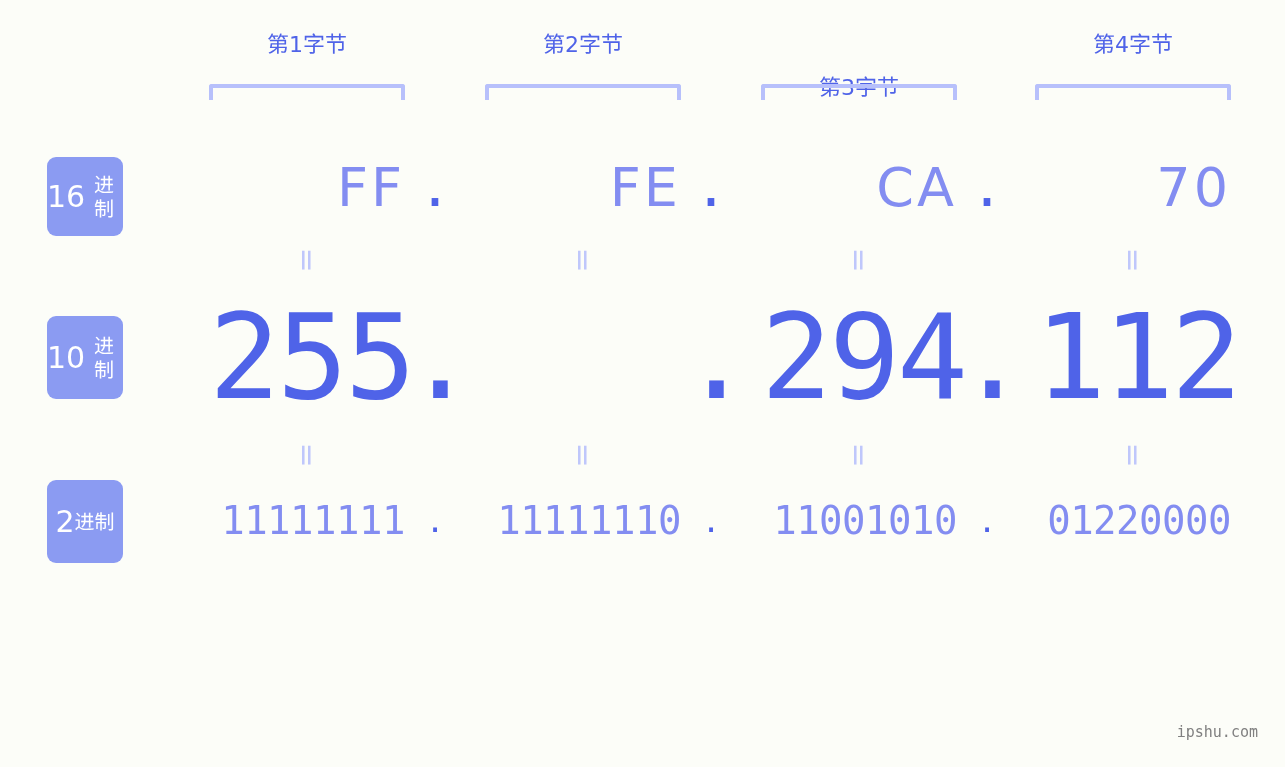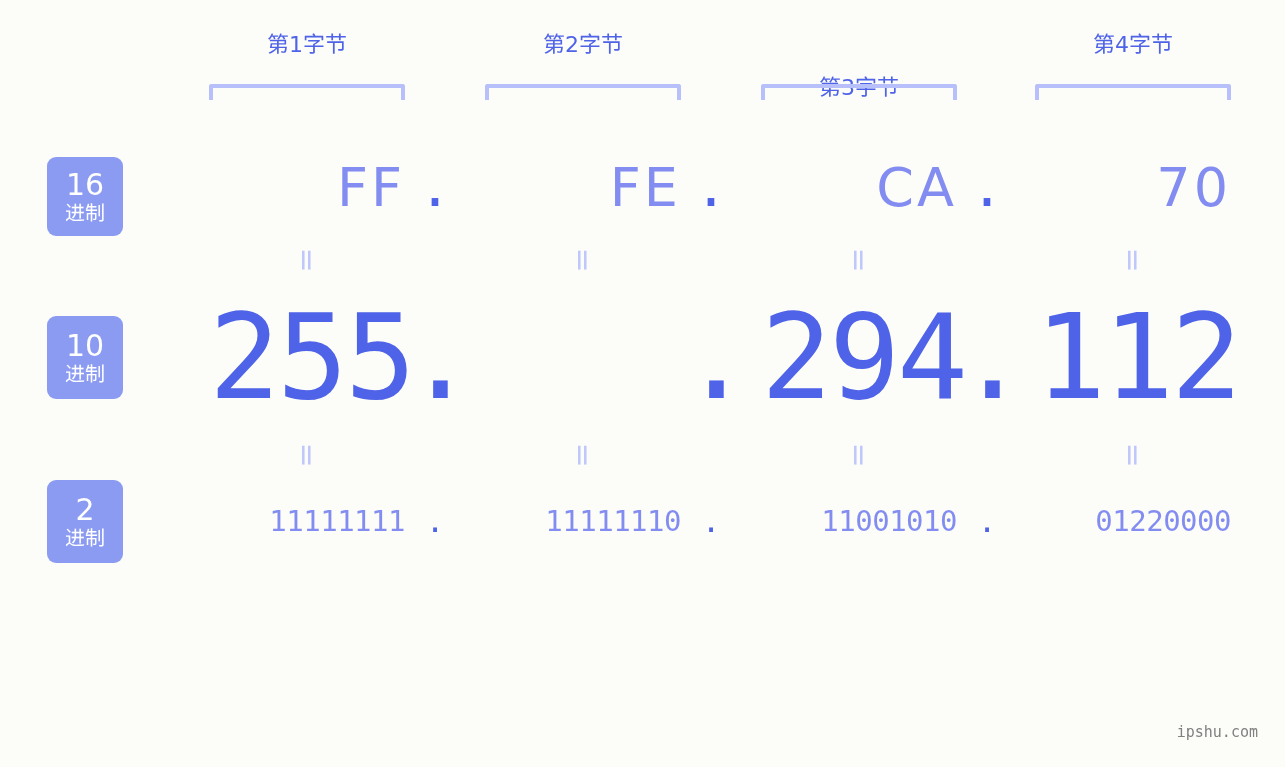--- a/index.html
+++ b/index.html
@@ -57,21 +57,21 @@
   .badge {
     position: absolute;
     left: 47px;
     width: 76px;
     background: #8b9bf2;
     border-radius: 9px;
     color: #ffffff;
     text-align: center;
     box-sizing: border-box;
     display: flex;
-    flex-direction: column;
+    flex-direction: row;
     align-items: center;
     justify-content: center;
     font-family: "DejaVu Sans", "Liberation Sans", sans-serif;
   }
   .badge .num {
     font-size: 30px;
     line-height: 32px;
     font-weight: 400;
     color: #ffffff;
   }
@@ -157,21 +157,21 @@
     font-size: 118px;
     line-height: 130px;
     color: #4f63e8;
     font-family: "DejaVu Sans Mono", "Liberation Mono", monospace;
   }
 
   
   #row-bin { top: 492px; height: 60px; }
   #row-bin .cell {
     width: 196px;
-    font-size: 29px;
+    font-size: 39px;
     line-height: 58px;
     color: #838df1;
     font-family: "DejaVu Sans Mono", "Liberation Mono", monospace;
     letter-spacing: -0.5px;
   }
   #row-bin .dot {
     width: 60px;
     font-size: 31px;
     line-height: 58px;
     color: #4f63e8;

